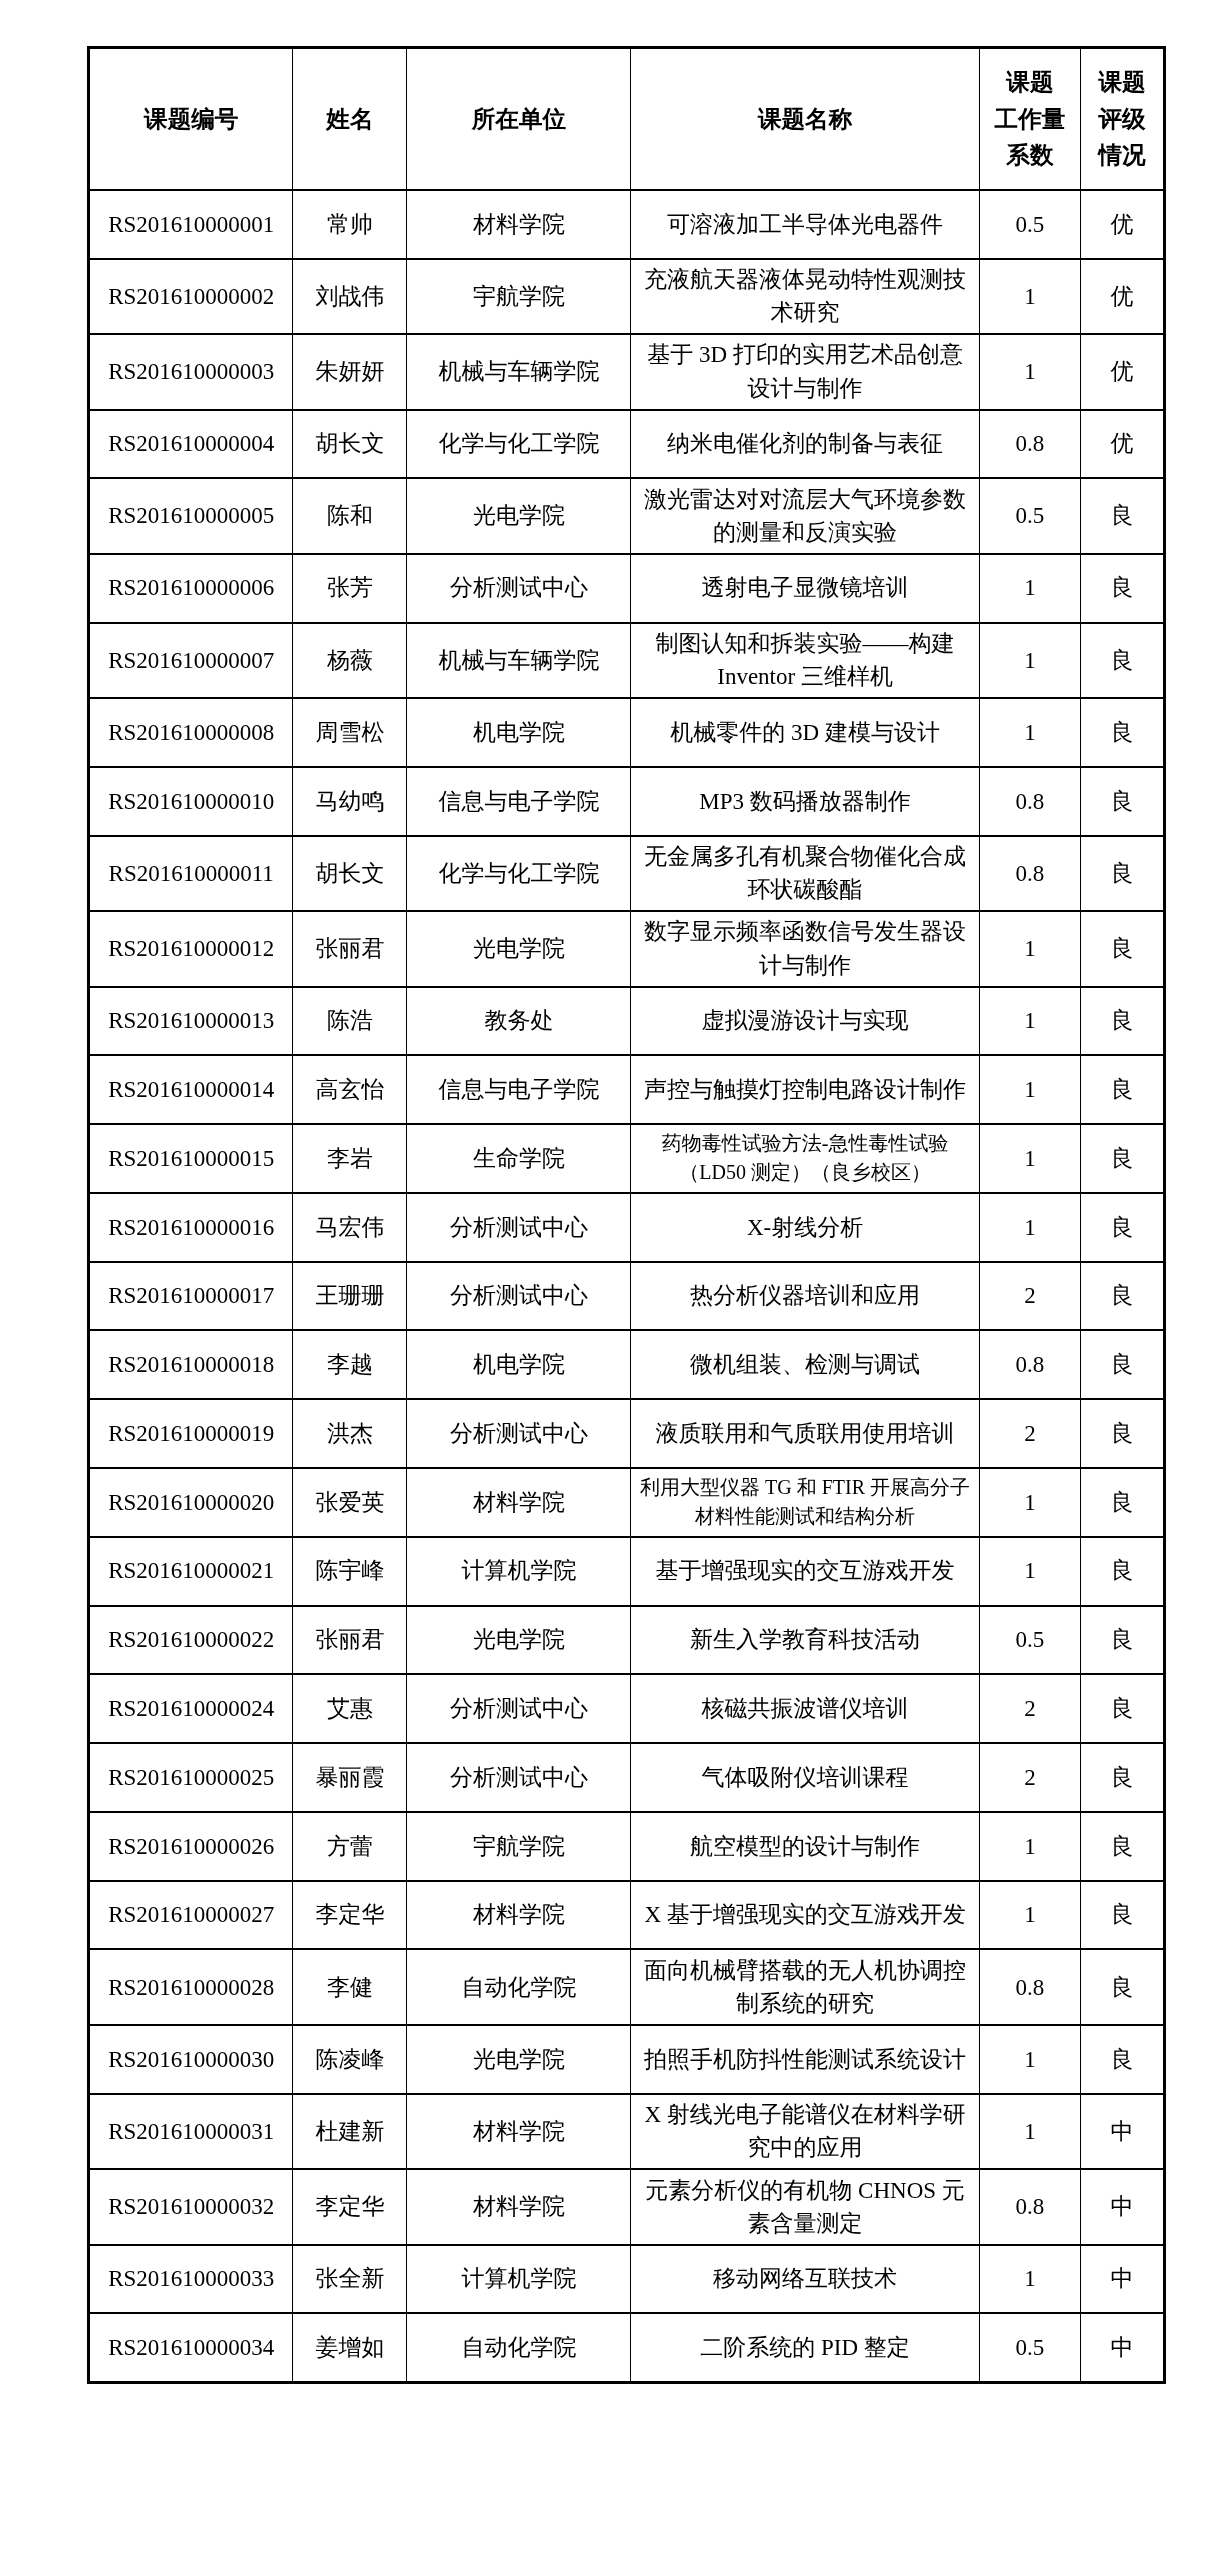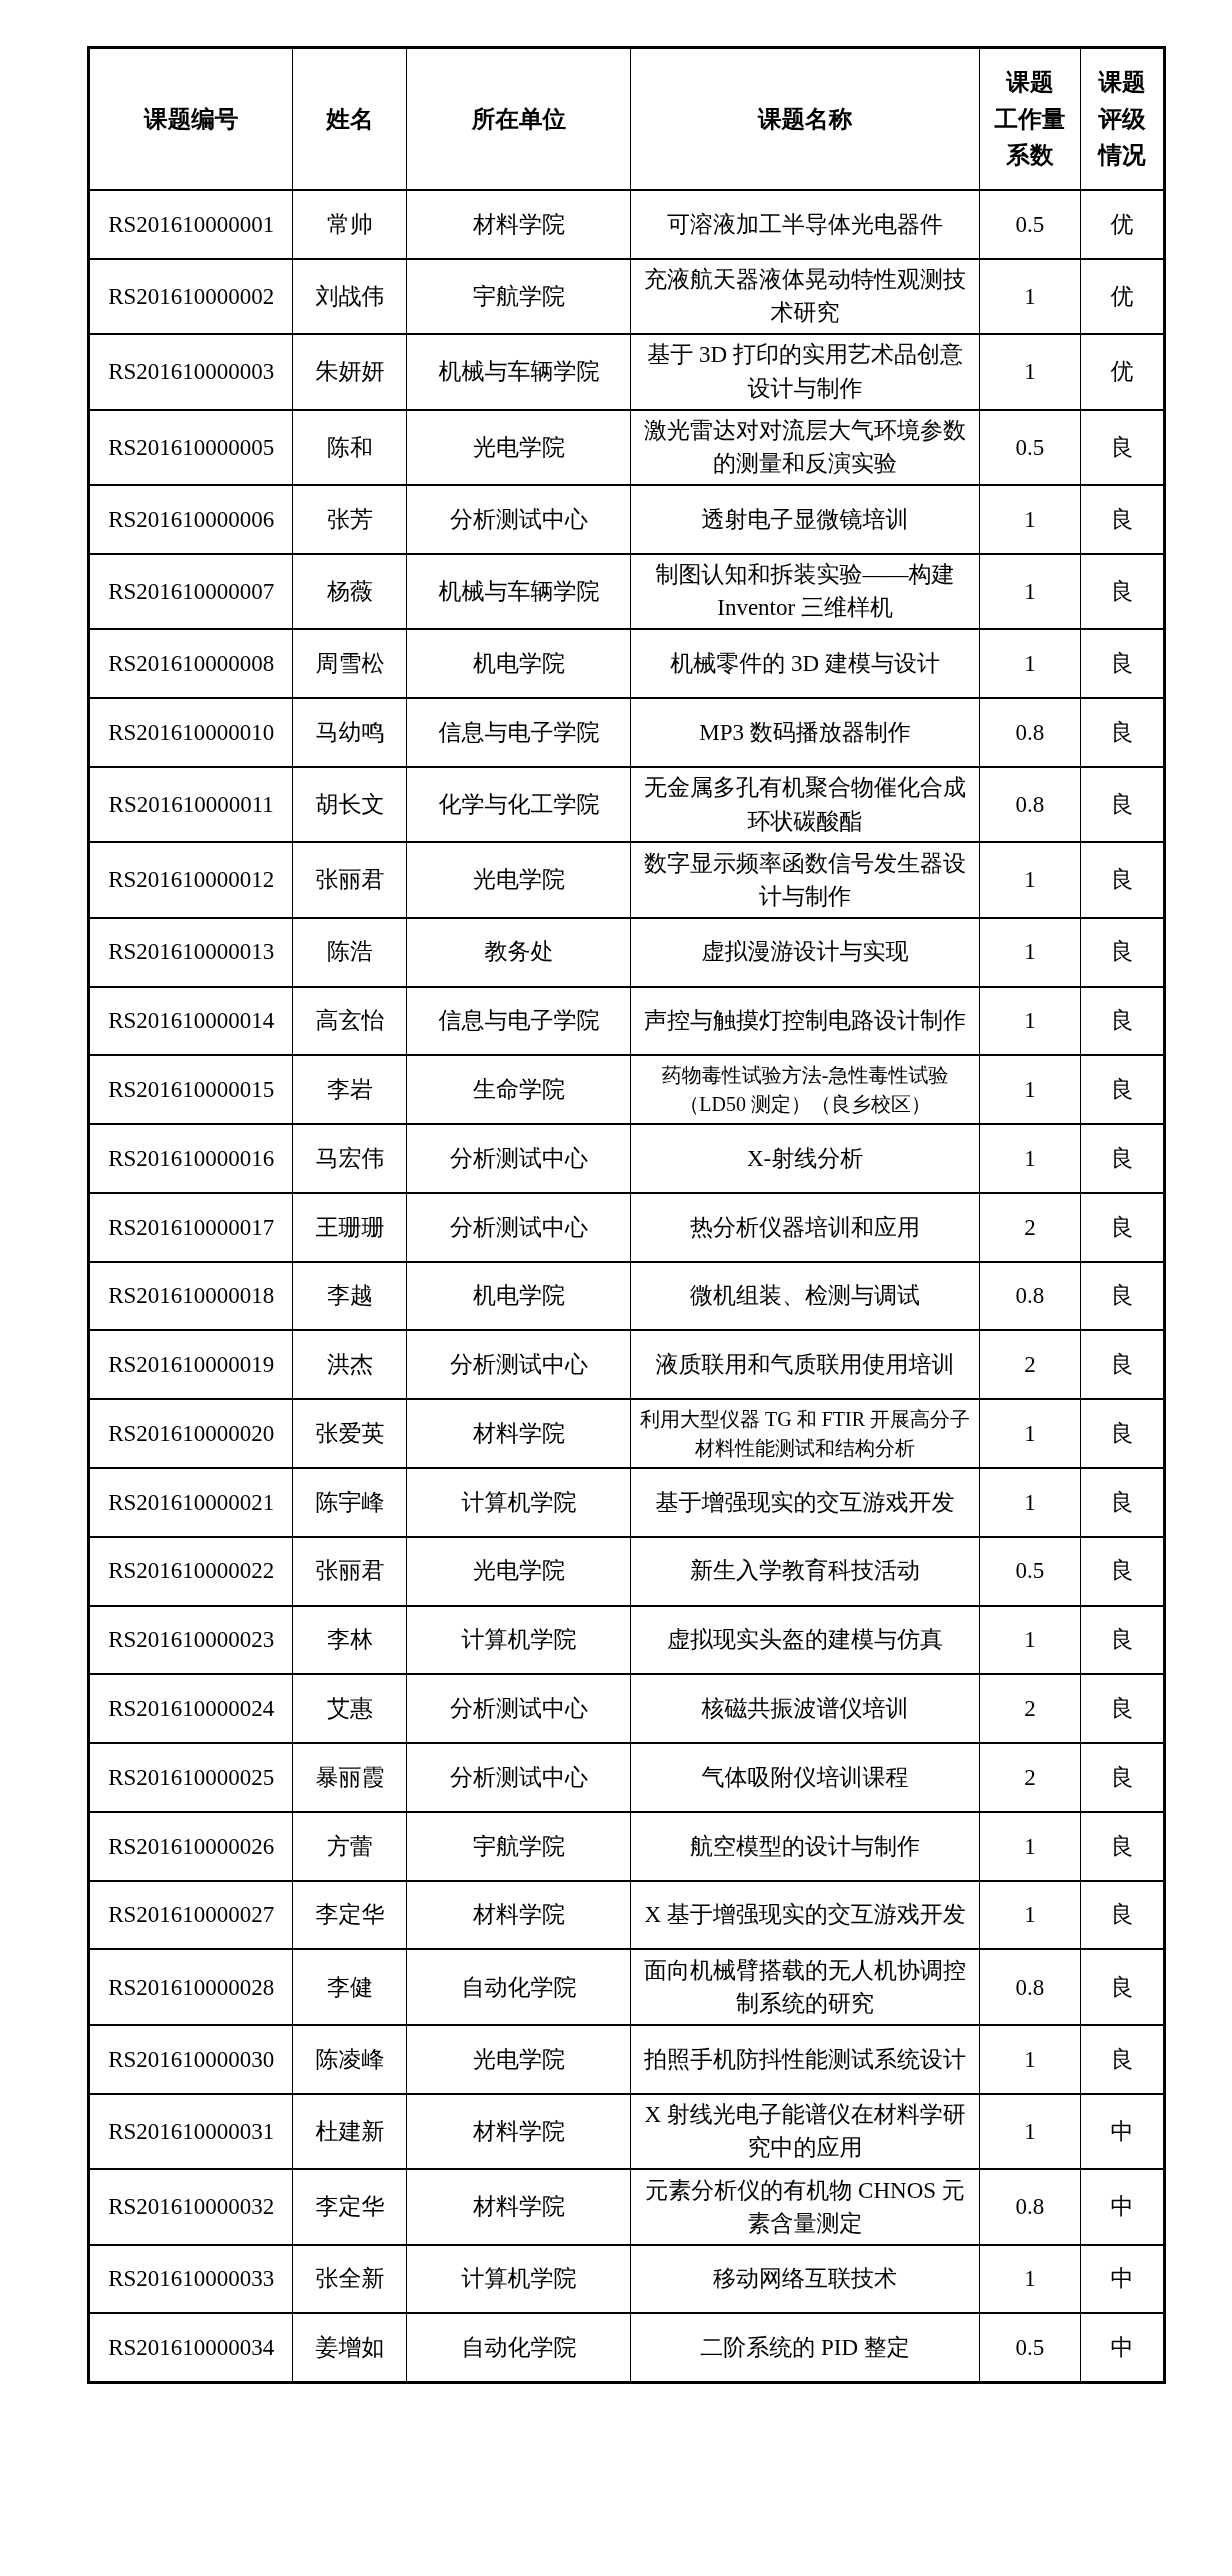--- a/index.html
+++ b/index.html
@@ -125,20 +125,28 @@
         </tr>
         <tr>
           <td class="cell-id">RS201610000003</td>
           <td class="cell-name">朱妍妍</td>
           <td class="cell-unit">机械与车辆学院</td>
           <td class="cell-title">基于 3D 打印的实用艺术品创意设计与制作</td>
           <td class="cell-workload">1</td>
           <td class="cell-rating">优</td>
         </tr>
         <tr>
+          <td class="cell-id">RS201610000004</td>
+          <td class="cell-name">胡长文</td>
+          <td class="cell-unit">化学与化工学院</td>
+          <td class="cell-title">纳米电催化剂的制备与表征</td>
+          <td class="cell-workload">0.8</td>
+          <td class="cell-rating">优</td>
+        </tr>
+        <tr>
           <td class="cell-id">RS201610000005</td>
           <td class="cell-name">陈和</td>
           <td class="cell-unit">光电学院</td>
           <td class="cell-title">激光雷达对对流层大气环境参数的测量和反演实验</td>
           <td class="cell-workload">0.5</td>
           <td class="cell-rating">良</td>
         </tr>
         <tr>
           <td class="cell-id">RS201610000006</td>
           <td class="cell-name">张芳</td>
@@ -258,28 +266,20 @@
           <td class="cell-title">基于增强现实的交互游戏开发</td>
           <td class="cell-workload">1</td>
           <td class="cell-rating">良</td>
         </tr>
         <tr>
           <td class="cell-id">RS201610000022</td>
           <td class="cell-name">张丽君</td>
           <td class="cell-unit">光电学院</td>
           <td class="cell-title">新生入学教育科技活动</td>
           <td class="cell-workload">0.5</td>
-          <td class="cell-rating">良</td>
-        </tr>
-        <tr>
-          <td class="cell-id">RS201610000023</td>
-          <td class="cell-name">李林</td>
-          <td class="cell-unit">计算机学院</td>
-          <td class="cell-title">虚拟现实头盔的建模与仿真</td>
-          <td class="cell-workload">1</td>
           <td class="cell-rating">良</td>
         </tr>
         <tr>
           <td class="cell-id">RS201610000024</td>
           <td class="cell-name">艾惠</td>
           <td class="cell-unit">分析测试中心</td>
           <td class="cell-title">核磁共振波谱仪培训</td>
           <td class="cell-workload">2</td>
           <td class="cell-rating">良</td>
         </tr>

